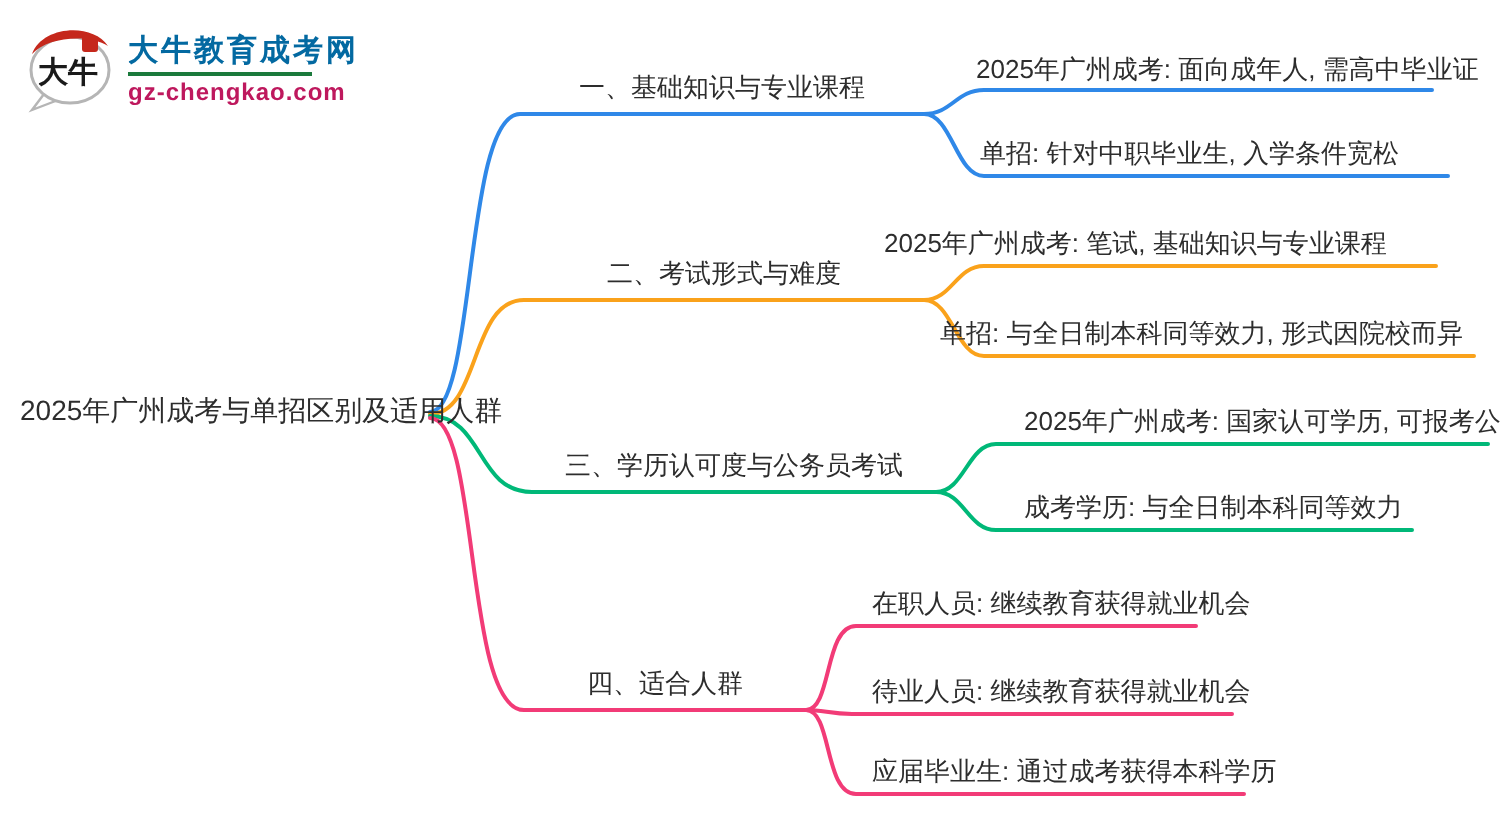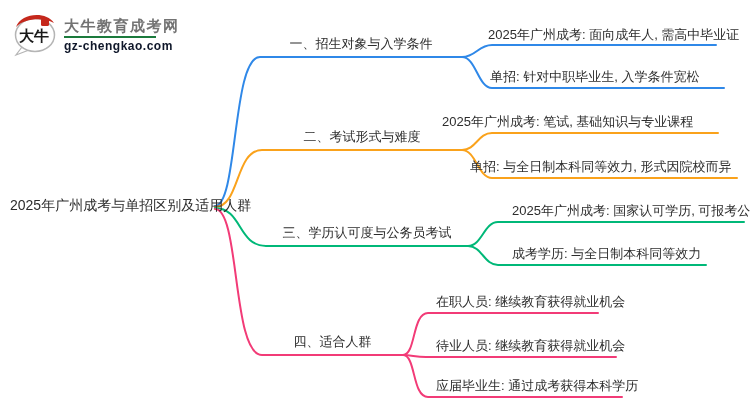--- a/index.html
+++ b/index.html
@@ -49,29 +49,29 @@
 
 <div id="logo">
   <svg id="logo-icon" viewBox="0 0 48 48">
     <path d="M12,38 L6,46 L19,41 Z" fill="#ffffff" stroke="#b5b5b5" stroke-width="1.2"></path>
     <ellipse cx="25" cy="26" rx="19.5" ry="16.5" fill="#ffffff" stroke="#b5b5b5" stroke-width="1.5"></ellipse>
     <path d="M6,18 C11,4 36,2 44,14 C35,8 14,9 6,18 Z" fill="#c5281c"></path>
     <rect x="31" y="9" width="8" height="8" rx="1.5" fill="#c5281c"></rect>
     <text x="24" y="32" text-anchor="middle" font-size="15" font-weight="bold" fill="#1a1a1a">大牛</text>
   </svg>
   <div id="brand-block">
-    <div id="brand-name" style="color: #737373;">大牛教育成考网</div>
+    <div id="brand-name" style="color: #0369a1;">大牛教育成考网</div>
     <div id="brand-divider" style="background-color: rgb(27, 122, 60);"></div>
-    <div id="brand-url" style="color: #0f172a;">gz-chengkao.com</div>
+    <div id="brand-url" style="color: #be185d;">gz-chengkao.com</div>
   </div>
 </div>
 
 <div class="node" id="root-node" style="left:10px; top:197px;">2025年广州成考与单招区别及适用人群</div>
 
-<div class="node branch-label" style="left:260px; top:35px; width:202px;">一、招生对象与入学条件</div>
+<div class="node branch-label" style="left:260px; top:35px; width:202px;">一、基础知识与专业课程</div>
 <div class="node branch-label" style="left:262px; top:128px; width:200px;">二、考试形式与难度</div>
 <div class="node branch-label" style="left:266px; top:224px; width:202px;">三、学历认可度与公务员考试</div>
 <div class="node branch-label" style="left:262px; top:333px; width:141px;">四、适合人群</div>
 
 <div class="node" style="left:488px; top:26px;">2025年广州成考: 面向成年人, 需高中毕业证</div>
 <div class="node" style="left:490px; top:68px;">单招: 针对中职毕业生, 入学条件宽松</div>
 
 <div class="node" style="left:442px; top:113px;text-align:center;">2025年广州成考: 笔试, 基础知识与专业课程</div>
 <div class="node" style="left:470px; top:158px;">单招: 与全日制本科同等效力, 形式因院校而异</div>
 

